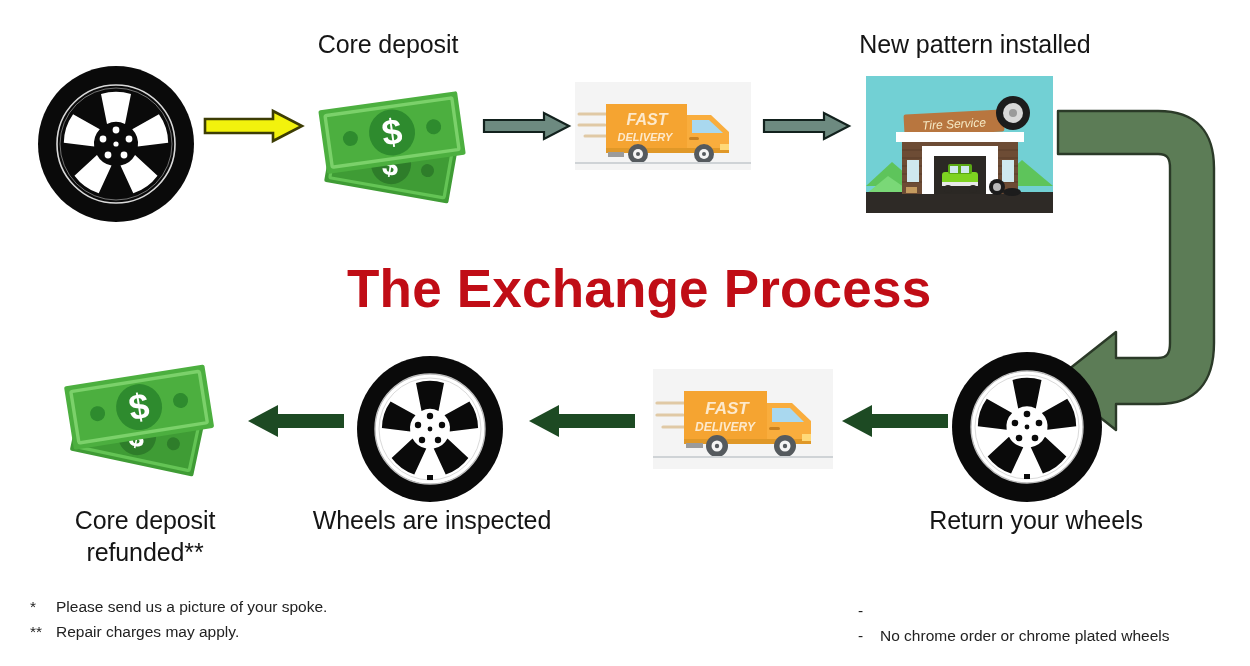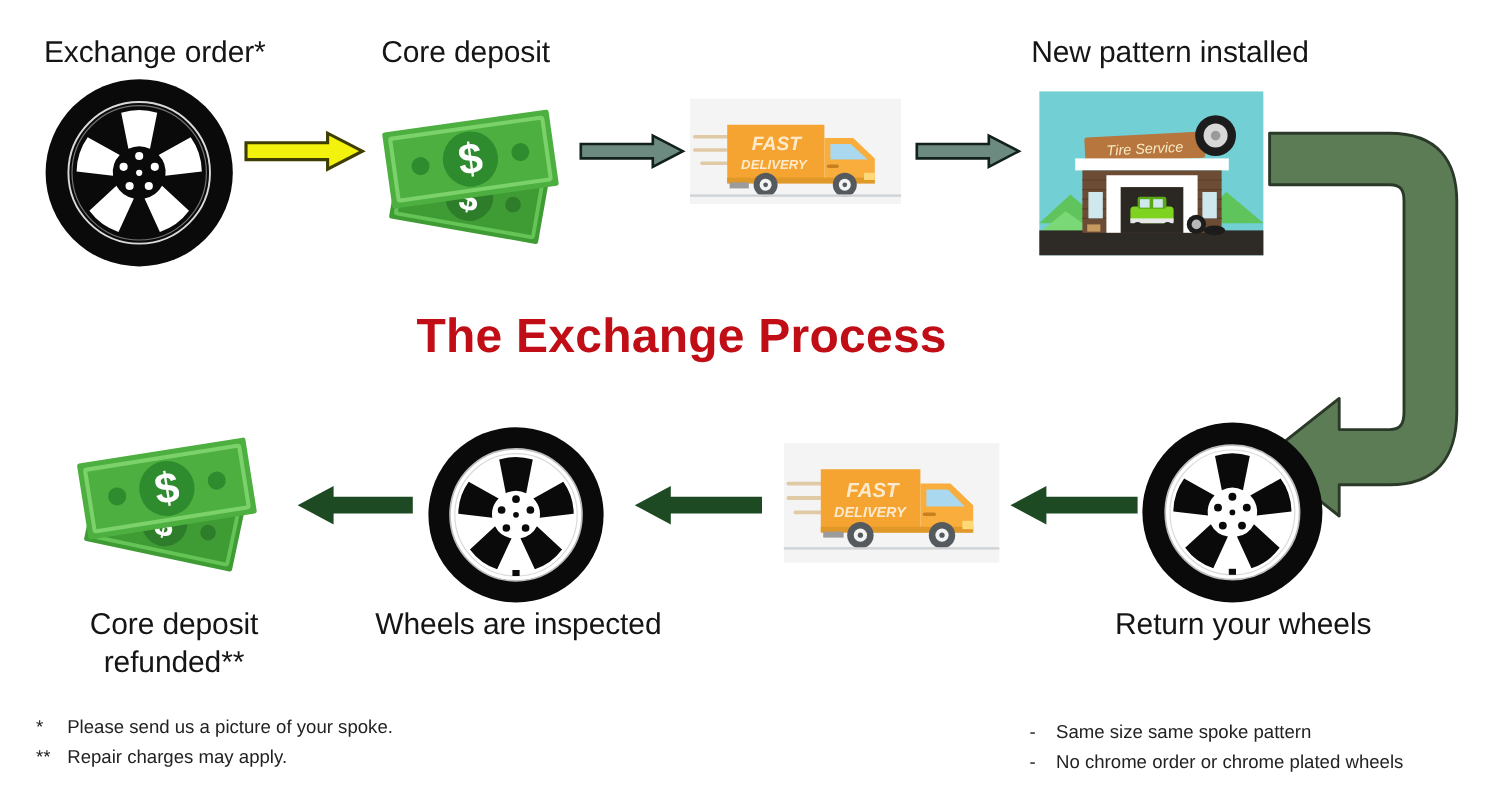--- a/index.html
+++ b/index.html
@@ -25,21 +25,21 @@
     font-size: 25px;
     color: #151515;
     font-weight: 400;
     text-align: center;
     line-height: 1.28;
     letter-spacing: -0.1px;
     white-space: pre-line;
   }
   .title {
     position: absolute;
-    font-size: 40px;
+    font-size: 53px;
     font-weight: bold;
     color: #c00d16;
     letter-spacing: 0.2px;
     white-space: nowrap;
   }
   .footnote {
     position: absolute;
     font-size: 15.5px;
     color: #222222;
     line-height: 1.62;
@@ -71,21 +71,20 @@
 
   
   .arrow { position: absolute; }
   .arrow svg { display: block; }
 </style>
 </head>
 <body>
 
 <div id="canvas">
 
-  <div class="step-label" style="left:0px; top:28px; width:258px;">Exchange order*</div>
 
   <div class="step-label" style="left:288px; top:28px; width:200px;">Core deposit</div>
 
   <div class="step-label" style="left:800px; top:28px; width:350px;">New pattern installed</div>
 
   <div class="wheel" style="left:36px; top:64px;">
     <svg width="160" height="160" viewBox="0 0 160 160">
 
       <circle cx="80" cy="80" r="78" fill="#0a0a0a"></circle>
 
@@ -437,21 +436,20 @@
     </div>
     <div class="fn-row">
       <span class="fn-mark">**</span>
       <span>Repair charges may apply.</span>
     </div>
   </div>
 
   <div class="footnote" style="left:858px; top:598px;">
     <div class="fn-row">
       <span class="fn-mark dash">-</span>
-      <span>Same size same spoke pattern</span>
     </div>
     <div class="fn-row">
       <span class="fn-mark dash">-</span>
       <span>No chrome order or chrome plated wheels</span>
     </div>
   </div>
 
 </div>
 
 </body></html>

